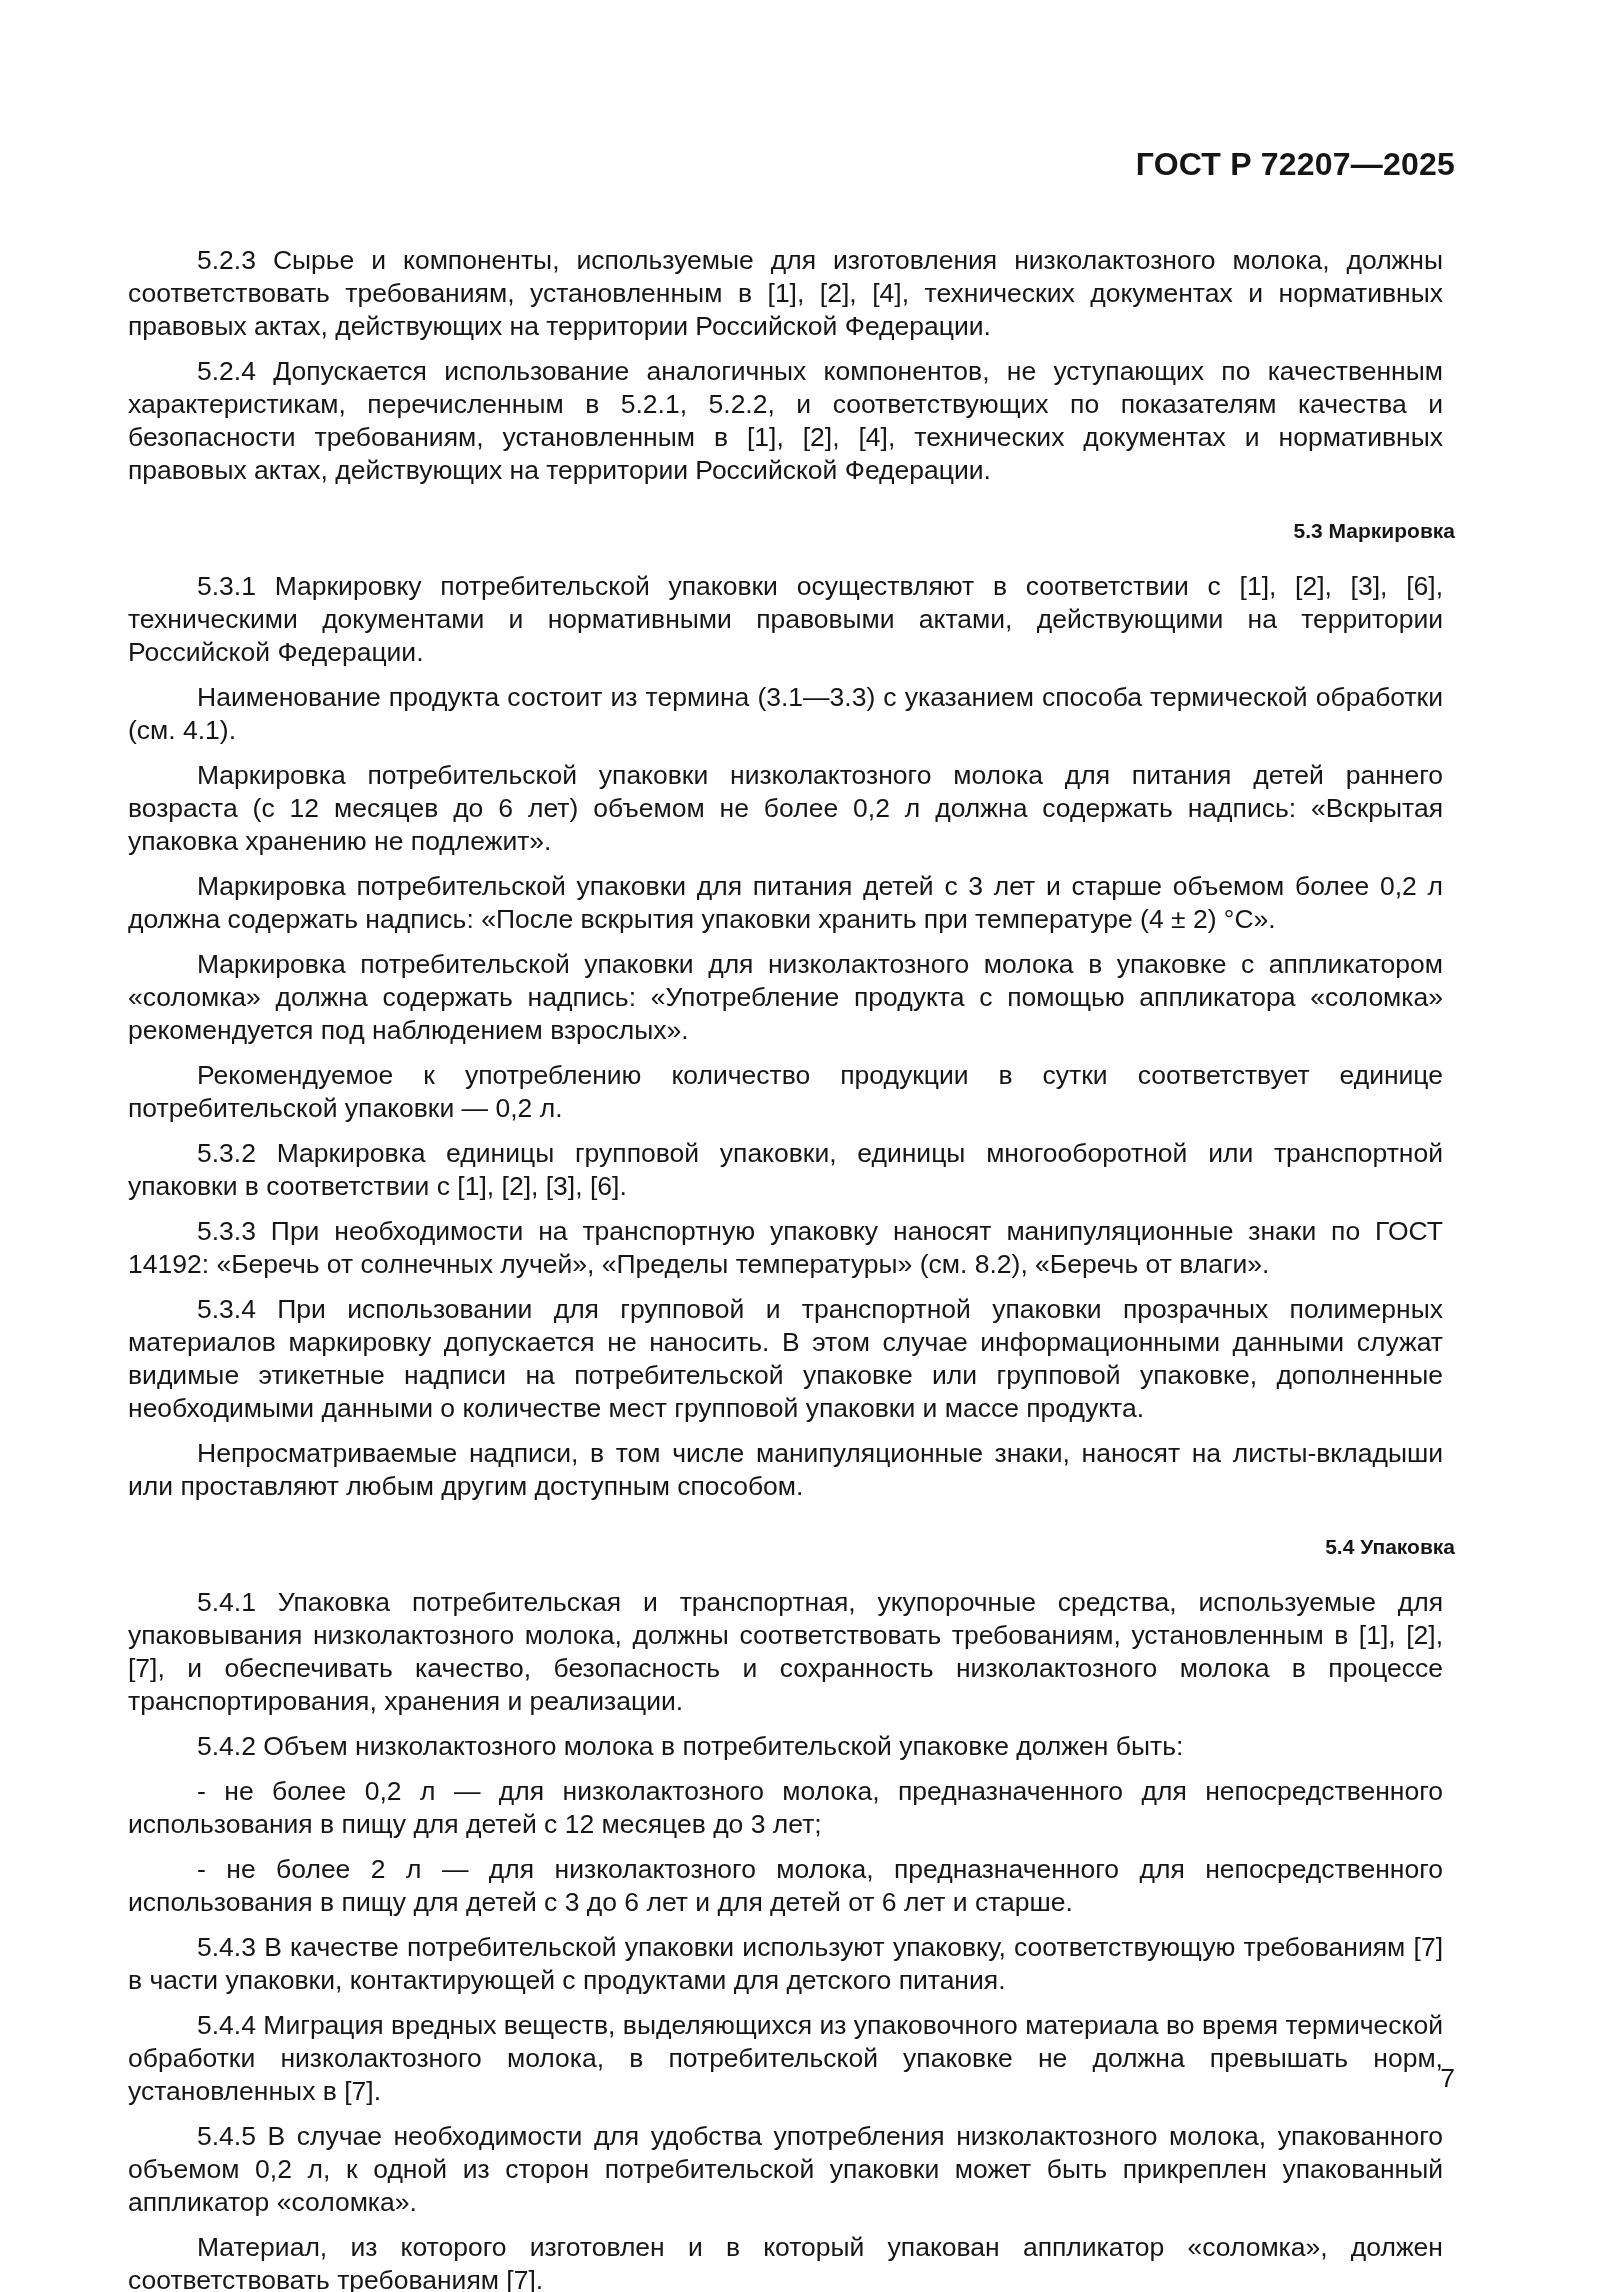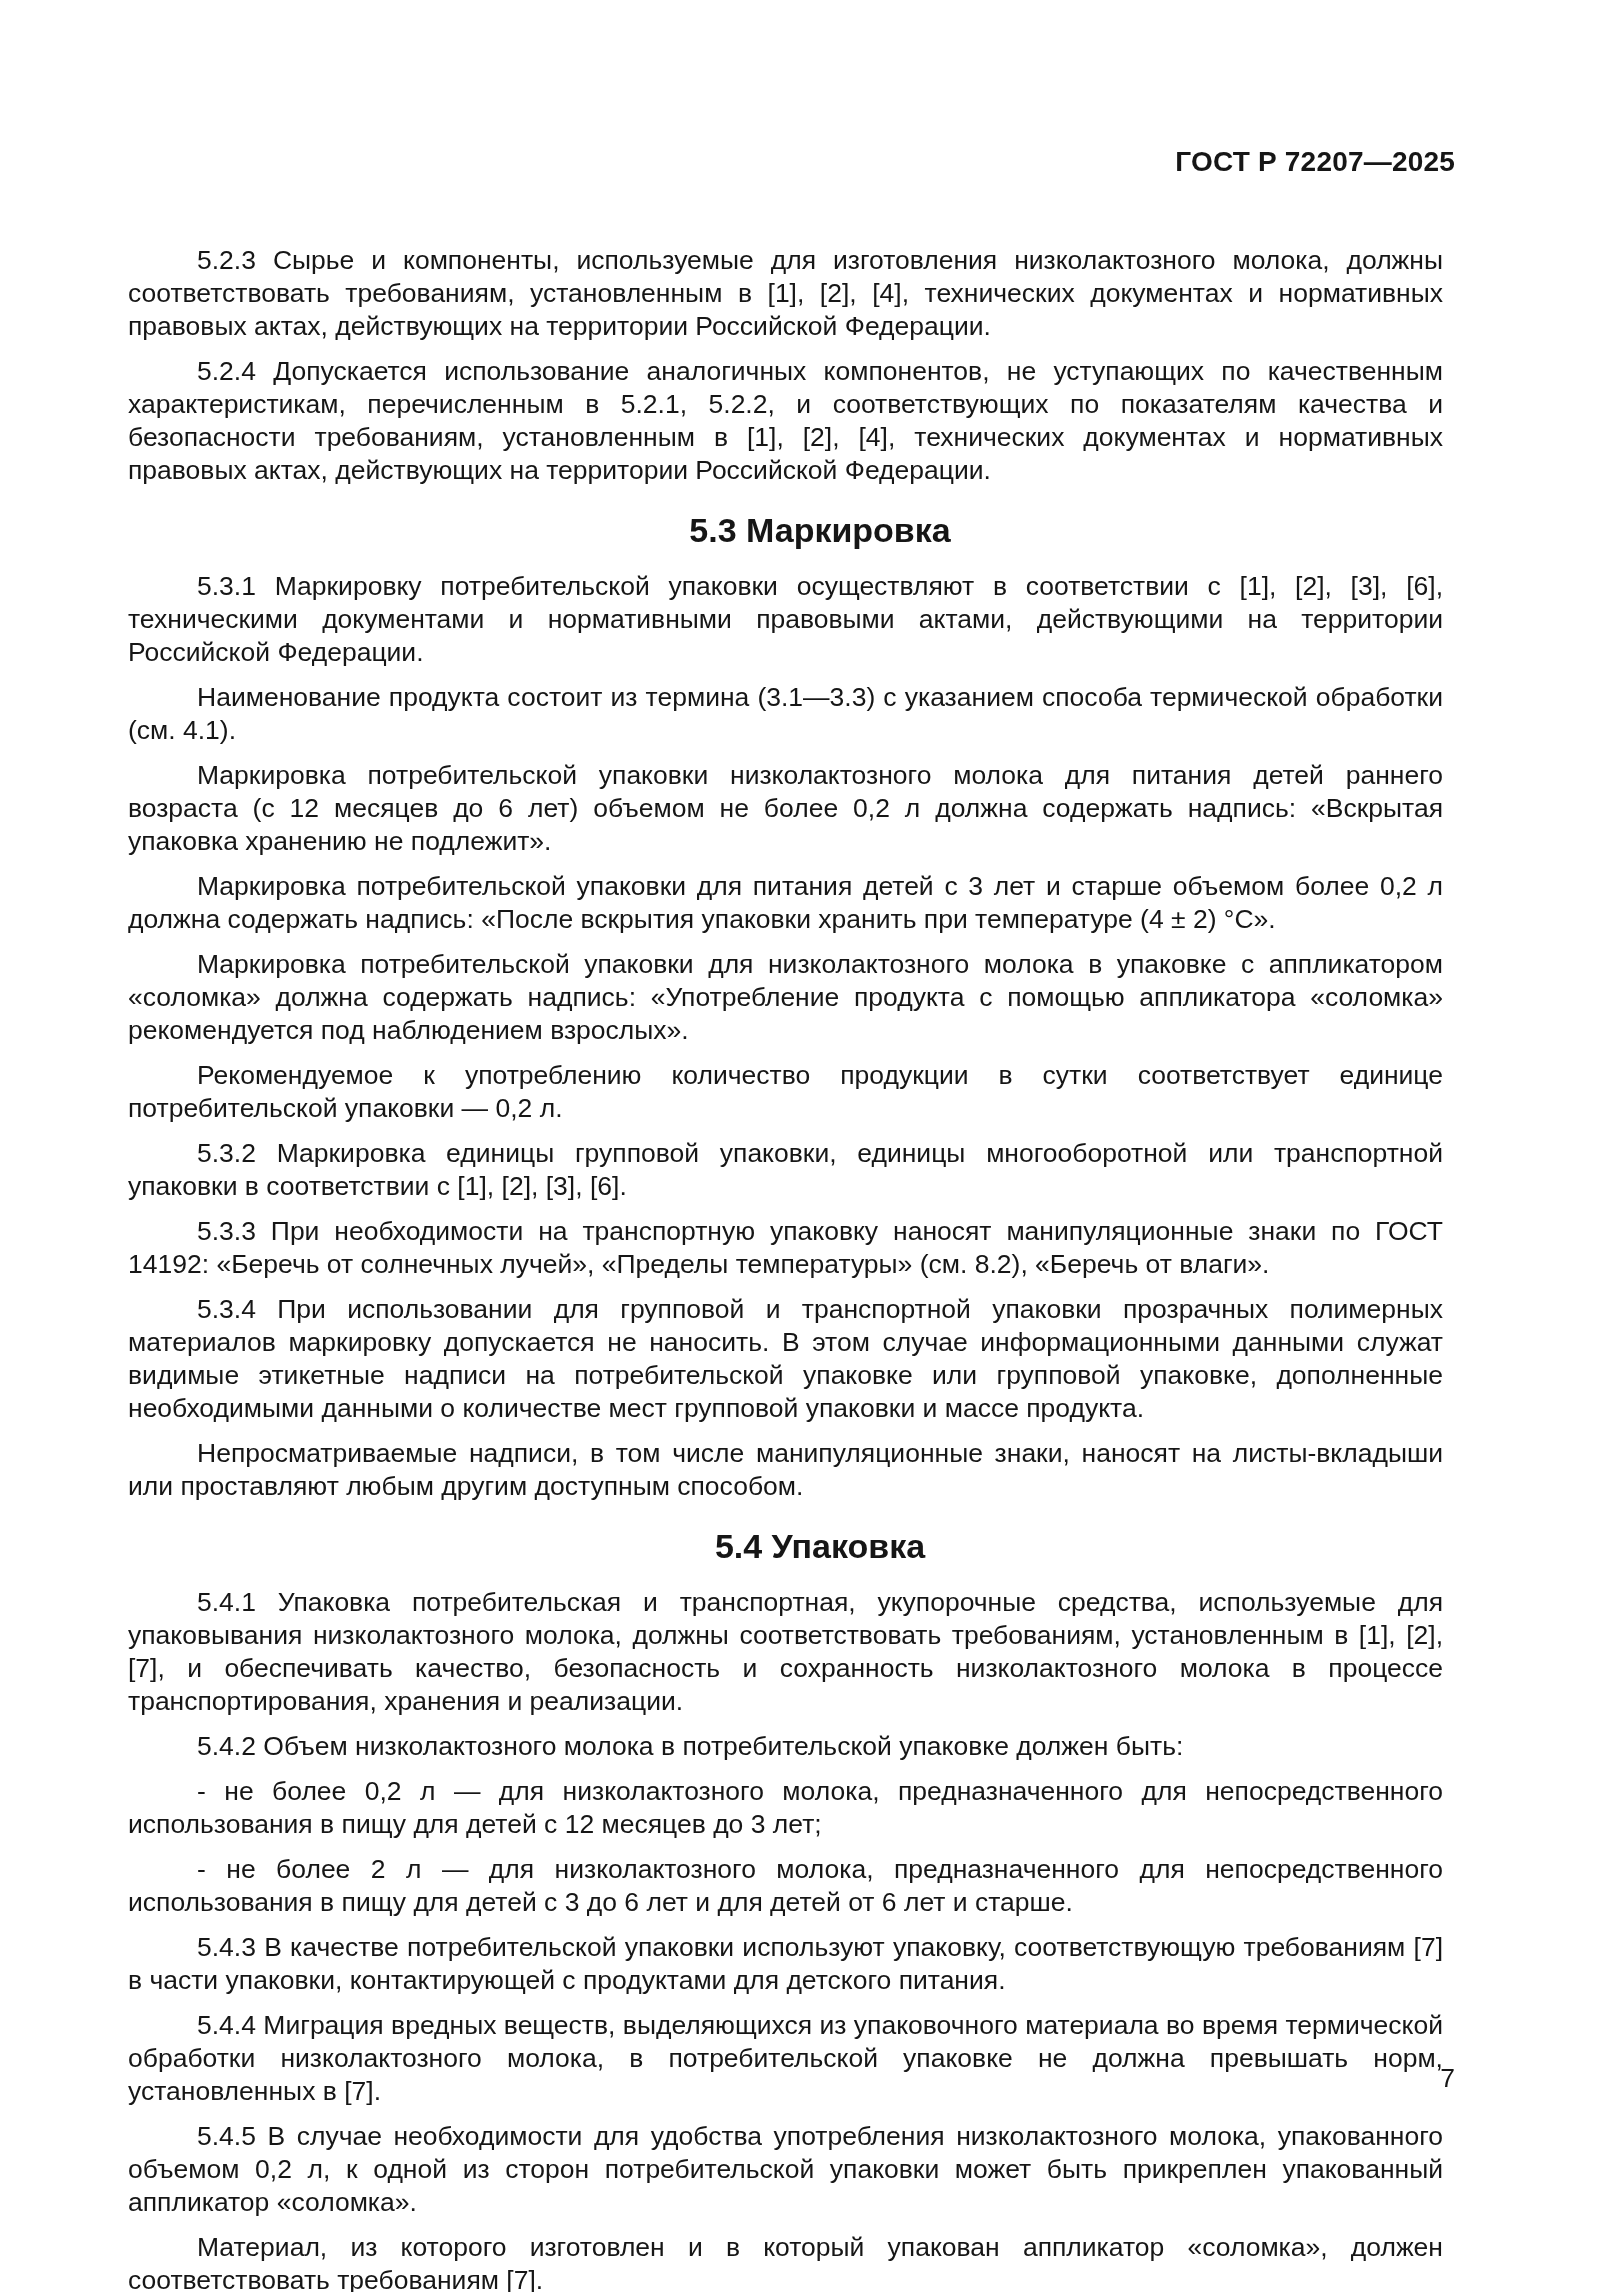--- a/index.html
+++ b/index.html
@@ -17,43 +17,43 @@
     inset: 0;
     background: #ffffff;
   }
   .doc-header {
     position: absolute;
     top: 146px;
     left: 116px;
     width: 1339px;
     text-align: right;
     font-weight: 700;
-    font-size: 28px;
+    font-size: 32px;
     letter-spacing: 0.2px;
   }
   .doc-content {
     position: absolute;
     top: 232px;
     left: 116px;
     width: 1339px;
     font-size: 26.5px;
     line-height: 33px;
     text-align: justify;
   }
   .para {
     margin: 12px;
     text-indent: 69px;
   }
   .subheading {
-    font-size: 34px;
+    font-size: 21px;
     line-height: 33px;
     font-weight: 700;
     margin: 26.5px 0 23.5px 0;
     text-indent: 69px;
-    text-align: center;
+    text-align: right;
   }
   .page-footer {
     position: absolute;
     top: 2063px;
     left: 116px;
     width: 1339px;
     text-align: right;
     font-size: 26.5px;
   }
 </style>

